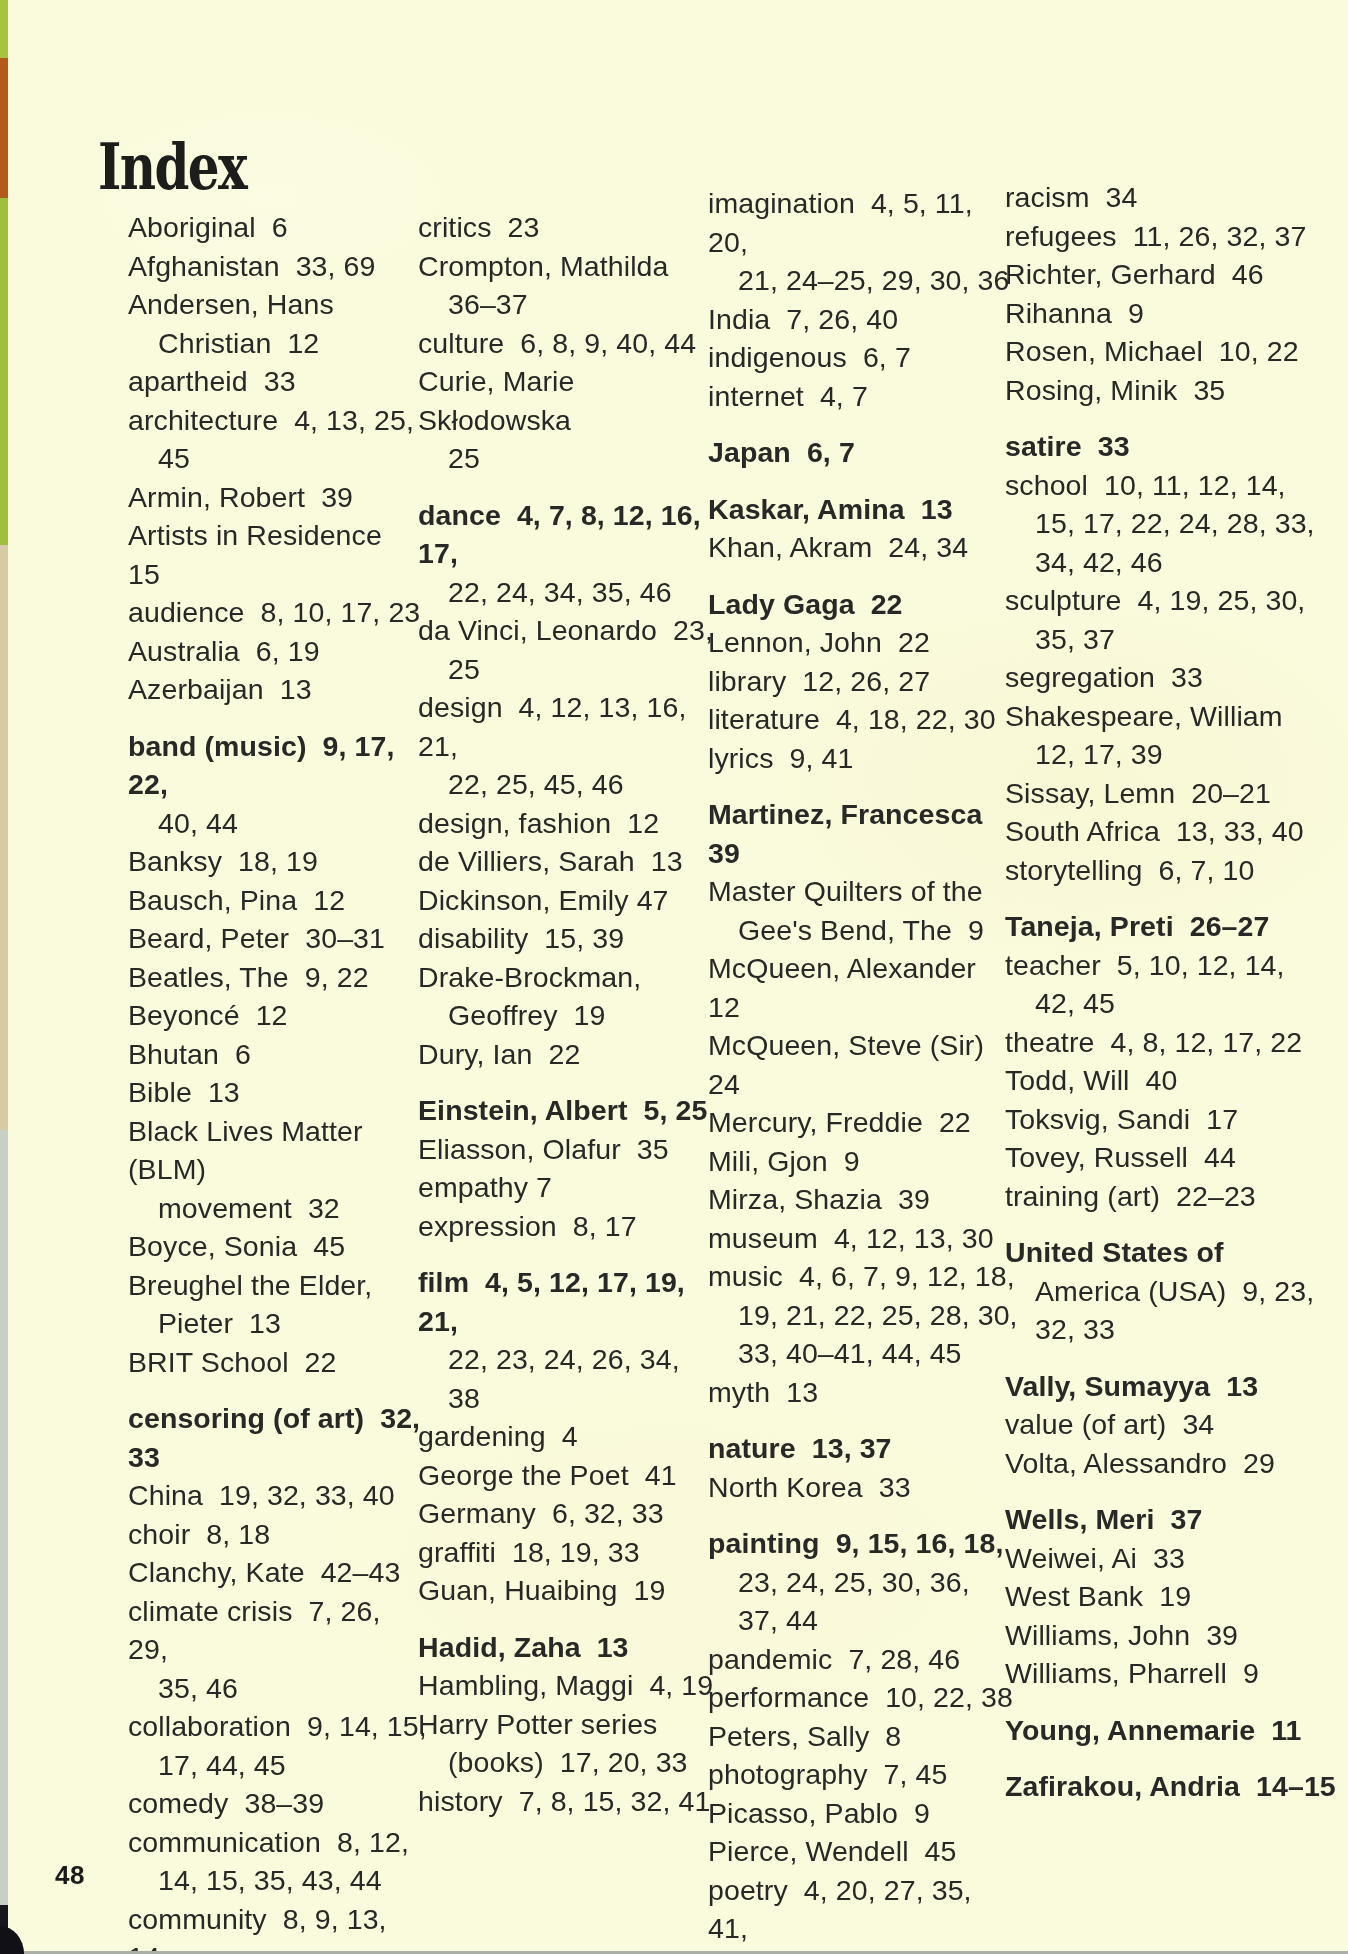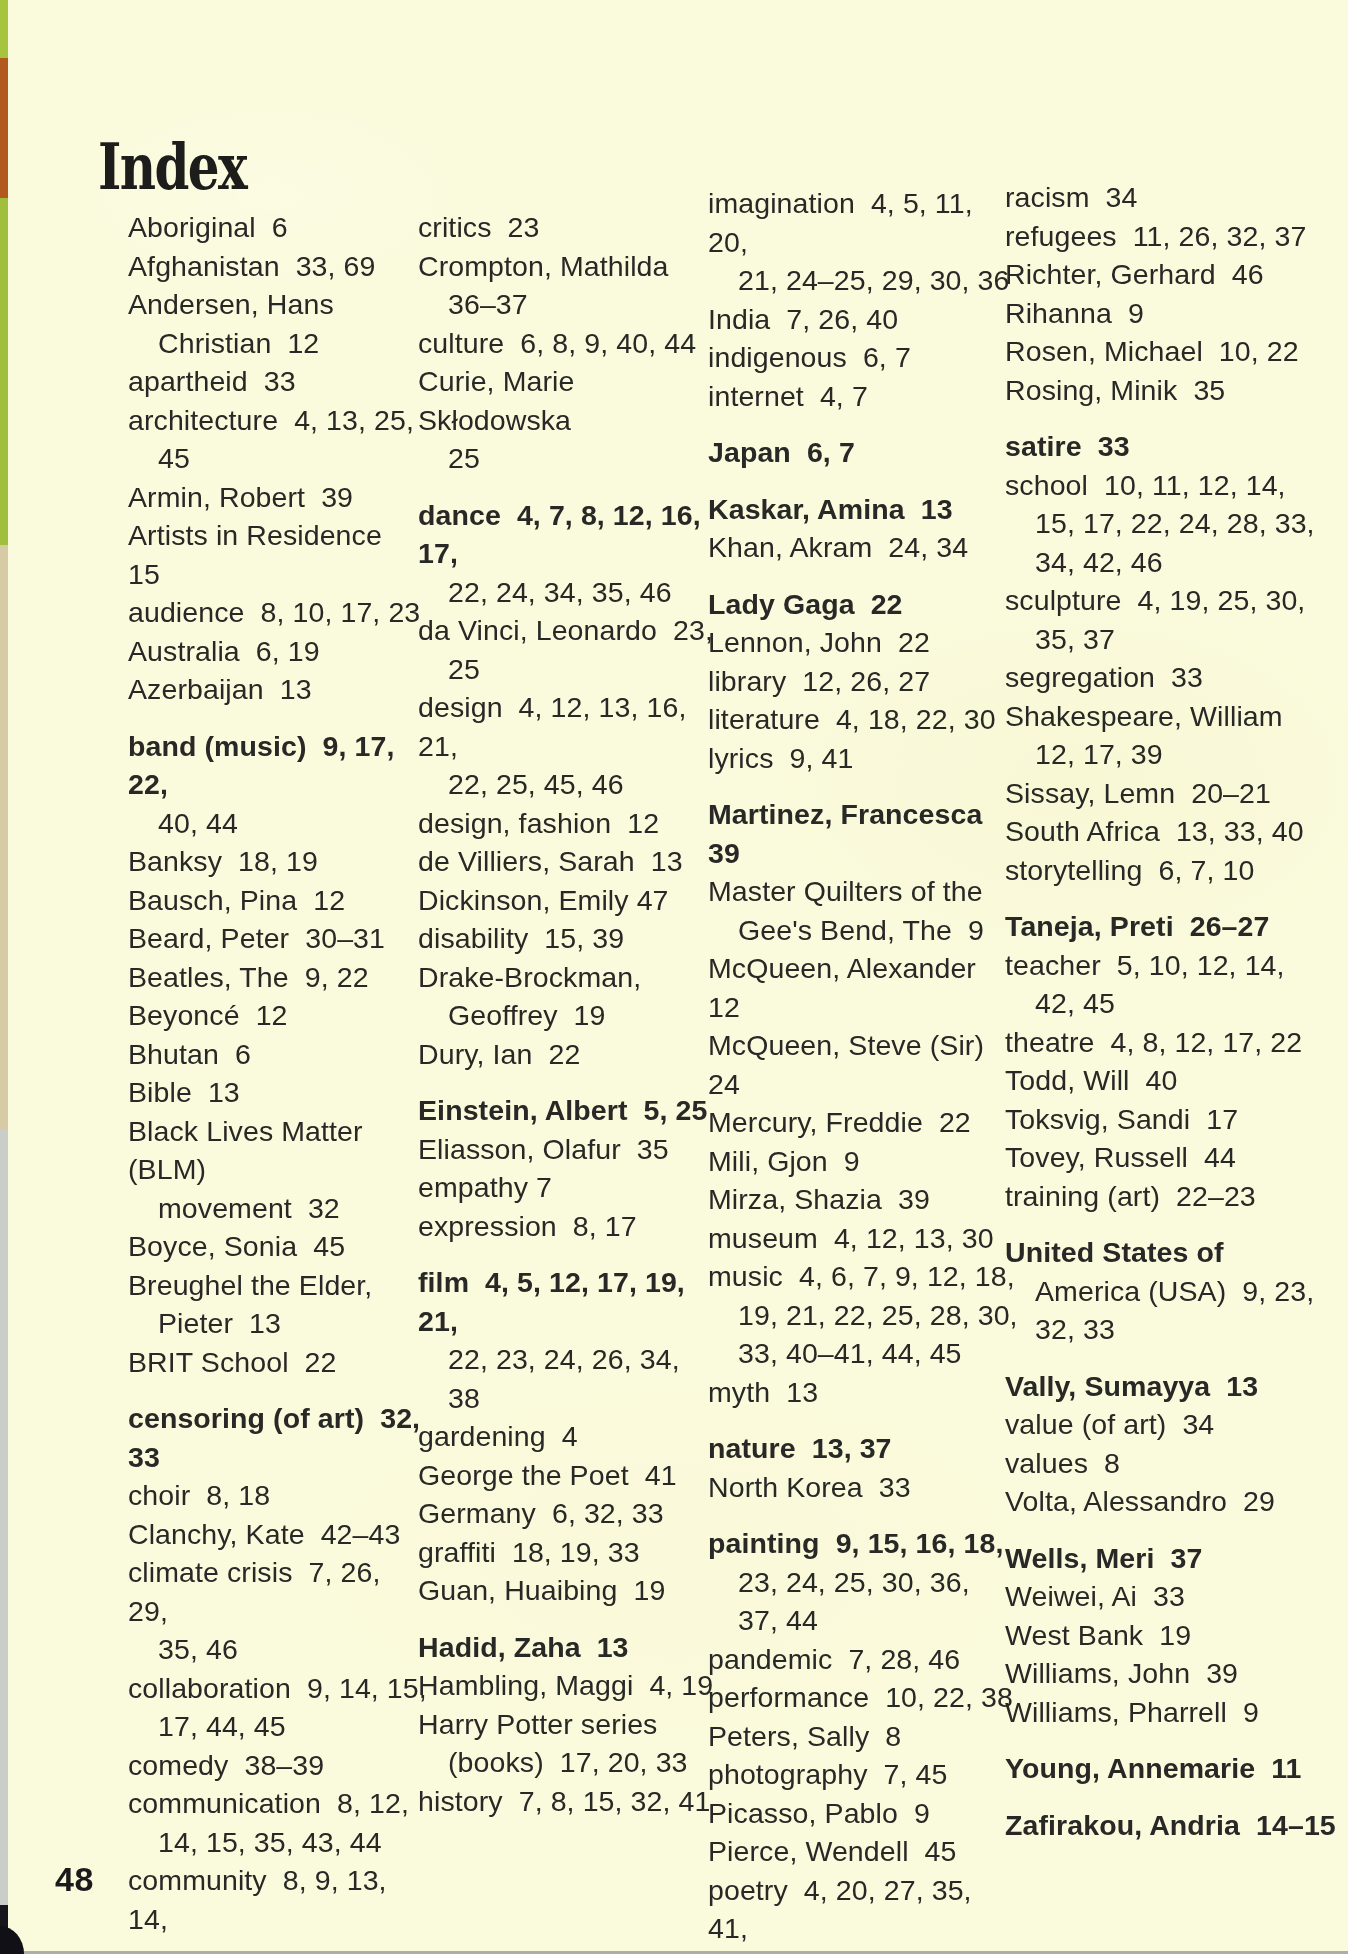--- a/index.html
+++ b/index.html
@@ -50,21 +50,21 @@
   }
   .col-1 { left: 128px; top: 208px; width: 300px; }
   .col-2 { left: 418px; top: 208px; width: 300px; }
   .col-3 { left: 708px; top: 184px; width: 310px; }
   .col-4 { left: 1005px; top: 178px; width: 343px; }
   .line { white-space: pre-wrap; }
   .line.indent { padding-left: 30px; }
   .line.gap { margin-top: 18px; font-weight: bold; }
   .page-number {
     position: absolute; left: 55px; top: 1860px;
-    font-size: 34px; font-weight: bold; color: #1b1b1b;
+    font-size: 26px; font-weight: bold; color: #1b1b1b;
     letter-spacing: 0.5px;
   }
 </style>
 </head>
 <body>
 
 <div class="spine" style="background: linear-gradient(rgb(166, 196, 62) 0%, rgb(166, 196, 62) 2.97%, rgb(178, 90, 30) 2.97%, rgb(178, 90, 30) 10.13%, rgb(160, 191, 61) 10.13%, rgb(160, 191, 61) 27.89%, rgb(214, 203, 165) 27.89%, rgb(214, 203, 165) 57.83%, rgb(201, 207, 200) 57.83%, rgb(201, 207, 200) 97.49%, rgb(22, 22, 28) 97.49%, rgb(22, 22, 28) 100%);"></div>
 
 <h1 class="page-title">Index</h1>
 
@@ -90,20 +90,21 @@
     <div class="line">Beyoncé  12</div>
     <div class="line">Bhutan  6</div>
     <div class="line">Bible  13</div>
     <div class="line">Black Lives Matter (BLM)</div>
     <div class="line indent">movement  32</div>
     <div class="line">Boyce, Sonia  45</div>
     <div class="line">Breughel the Elder,</div>
     <div class="line indent">Pieter  13</div>
     <div class="line">BRIT School  22</div>
     <div class="line gap">censoring (of art)  32, 33</div>
+    <div class="line">China  19, 32, 33, 40</div>
     <div class="line">choir  8, 18</div>
     <div class="line">Clanchy, Kate  42–43</div>
     <div class="line">climate crisis  7, 26, 29,</div>
     <div class="line indent">35, 46</div>
     <div class="line">collaboration  9, 14, 15,</div>
     <div class="line indent">17, 44, 45</div>
     <div class="line">comedy  38–39</div>
     <div class="line">communication  8, 12,</div>
     <div class="line indent">14, 15, 35, 43, 44</div>
     <div class="line">community  8, 9, 13, 14,</div>
@@ -210,21 +211,20 @@
     <div class="line">theatre  4, 8, 12, 17, 22</div>
     <div class="line">Todd, Will  40</div>
     <div class="line">Toksvig, Sandi  17</div>
     <div class="line">Tovey, Russell  44</div>
     <div class="line">training (art)  22–23</div>
     <div class="line gap">United States of</div>
     <div class="line indent">America (USA)  9, 23,</div>
     <div class="line indent">32, 33</div>
     <div class="line gap">Vally, Sumayya  13</div>
     <div class="line">value (of art)  34</div>
-    <div class="line">values  8</div>
     <div class="line">Volta, Alessandro  29</div>
     <div class="line gap">Wells, Meri  37</div>
     <div class="line">Weiwei, Ai  33</div>
     <div class="line">West Bank  19</div>
     <div class="line">Williams, John  39</div>
     <div class="line">Williams, Pharrell  9</div>
     <div class="line gap">Young, Annemarie  11</div>
     <div class="line gap">Zafirakou, Andria  14–15</div>
   </div>
 

